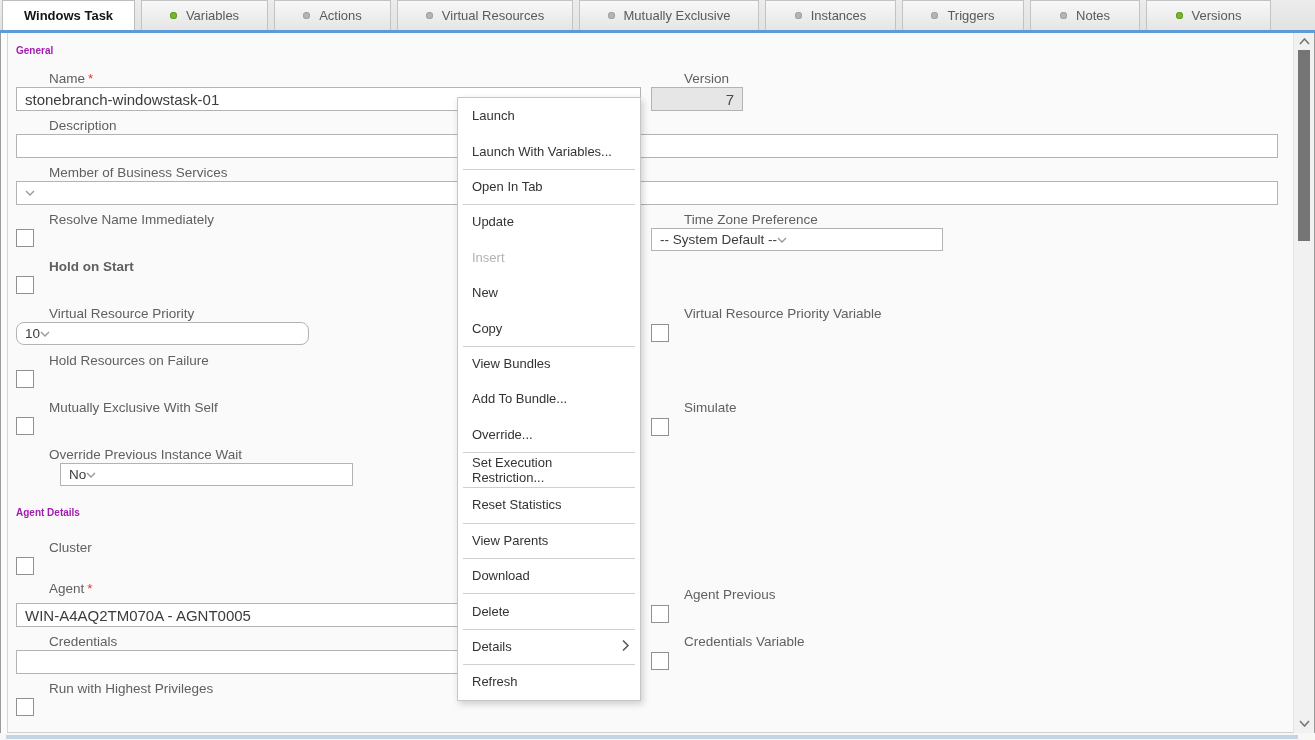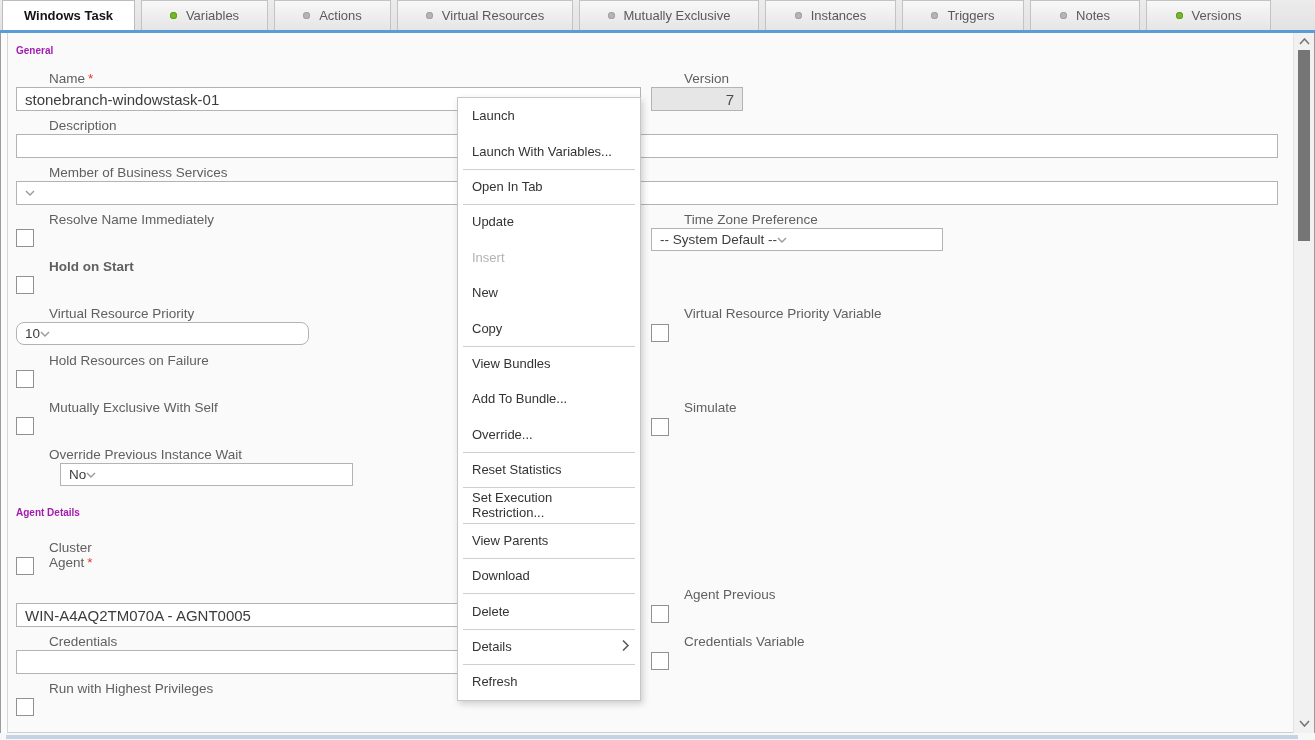--- a/index.html
+++ b/index.html
@@ -205,21 +205,21 @@
         <polyline points="1,1 5,5 9,1" fill="none" stroke="#999" stroke-width="1.4"></polyline>
       </svg>
     </span>
 </div>
 
 <div class="heading" style="left:16px; top:507px;">Agent Details</div>
 
 <div class="lbl" style="left:16px; top:540px;">Cluster</div>
 <div class="checkbox" style="left:16px; top:557px;"></div>
 
-<div class="lbl" style="left:16px; top:555px;"><span>Agent</span><span class="req">*</span></div>
+<div class="lbl" style="left:16px; top:581px;"><span>Agent</span><span class="req">*</span></div>
 <input class="txt" style="left: 16px; top: 603px; width: 625px;" value="WIN-A4AQ2TM070A - AGNT0005">
 <div class="lbl" style="left:651px; top:587px;">Agent Previous</div>
 <div class="checkbox" style="left:651px; top:605px;"></div>
 
 <div class="lbl" style="left:16px; top:634px;">Credentials</div>
 <input class="txt" style="left: 16px; top: 650px; width: 625px;" value="">
 <div class="lbl" style="left:651px; top:634px;">Credentials Variable</div>
 <div class="checkbox" style="left:651px; top:652px;"></div>
 
 <div class="lbl" style="left:16px; top:681px;">Run with Highest Privileges</div>
@@ -229,22 +229,22 @@
   <div class="menu-item">Launch</div>
   <div class="menu-item">Launch With Variables...</div>
   <div class="menu-item sep">Open In Tab</div>
   <div class="menu-item sep">Update</div>
   <div class="menu-item disabled">Insert</div>
   <div class="menu-item">New</div>
   <div class="menu-item">Copy</div>
   <div class="menu-item sep">View Bundles</div>
   <div class="menu-item">Add To Bundle...</div>
   <div class="menu-item">Override...</div>
+  <div class="menu-item sep">Set Execution Restriction...</div>
   <div class="menu-item sep">Reset Statistics</div>
-  <div class="menu-item sep">Set Execution Restriction...</div>
   <div class="menu-item sep">View Parents</div>
   <div class="menu-item sep">Download</div>
   <div class="menu-item sep">Delete</div>
   <div class="menu-item sep">
     <span>Details</span>
     <span class="submenu-arrow"><svg width="9" height="13" viewBox="0 0 9 13">
           <polyline points="2,1.5 7,6.5 2,11.5" fill="none" stroke="#555" stroke-width="1.5"></polyline>
         </svg></span>
   </div>
   <div class="menu-item sep">Refresh</div>

